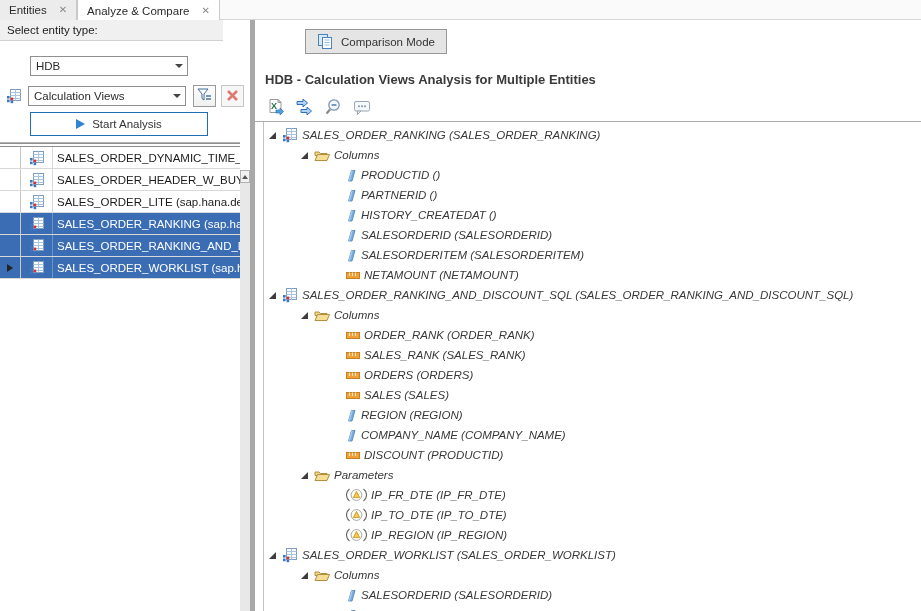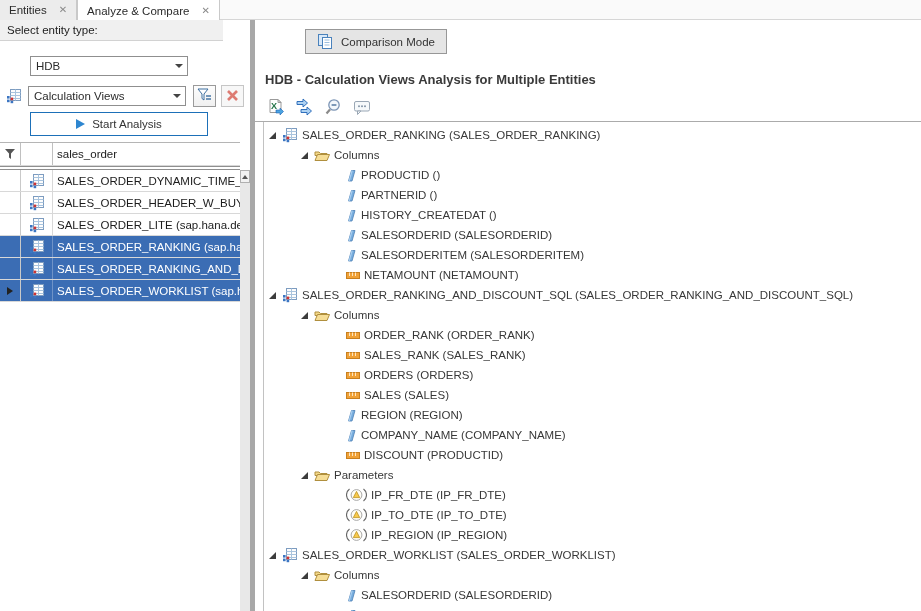--- a/index.html
+++ b/index.html
@@ -72,21 +72,21 @@
   .rp-toolbar { position:absolute; left:10px; top:77px; display:flex; gap:9px; align-items:center; }
   .tb-ic { width:20px; height:20px; display:flex; align-items:center; justify-content:center; }
 
   
   .tree-wrap { position:absolute; left:0; right:0; top:101px; bottom:0; border-top:1px solid #ababab; }
   .tree { position:absolute; left:8px; right:0; top:0; bottom:0; border-left:1px solid #c2c2c2;
     overflow:hidden; padding-top:3px; }
   .trow { height:20px; display:flex; align-items:center; white-space:nowrap; color:#383838; }
   .trow .tree-arrow { width:14px; display:flex; align-items:center; justify-content:flex-start; flex:0 0 14px; }
   .trow .tico { display:none; margin-right:4px; align-items:center; }
-  .trow .tlabel { white-space:nowrap; }
+  .trow .tlabel { white-space:nowrap;font-style:italic; }
   .lvl-0 { padding-left:4px; } .lvl-1 { padding-left:36px; } .lvl-2 { padding-left:68px; }
   .typ-view .ic-view, .typ-folder .ic-folder, .typ-attribute .ic-attribute,
   .typ-measure .ic-measure, .typ-parameter .ic-parameter { display:inline-flex; }
   .typ-attribute .tree-arrow, .typ-measure .tree-arrow, .typ-parameter .tree-arrow { visibility:hidden; }
 </style>
 </head>
 <body>
 
 <div class="tabstrip">
   <div class="tab">
@@ -147,29 +147,20 @@
       </svg>
     </span>
   </div>
 
   <div class="start-btn">
     <span class="play"></span>
     <span>Start Analysis</span>
   </div>
 
   <div class="grid grid-topline">
-    <div class="grow grid-header">
-      <div class="c-gutter">
-        <svg width="12" height="12" viewBox="0 0 12 12">
-          <polygon points="1,1 11,1 7,5.5 7,11 5,9.5 5,5.5" fill="#555"></polygon>
-        </svg>
-      </div>
-      <div class="c-icon"></div>
-      <div class="c-text">sales_order</div>
-    </div>
     <div class="dbl-line"></div>
     <div id="entity-rows">
 
         <div class="grow data">
           <div class="c-gutter">
             
           </div>
           <div class="c-icon">
             <svg width="16" height="16" viewBox="0 0 16 16">
               <rect x="4.5" y="1.5" width="10" height="11" fill="#fdfdfd" stroke="#7d9cc0"></rect>

